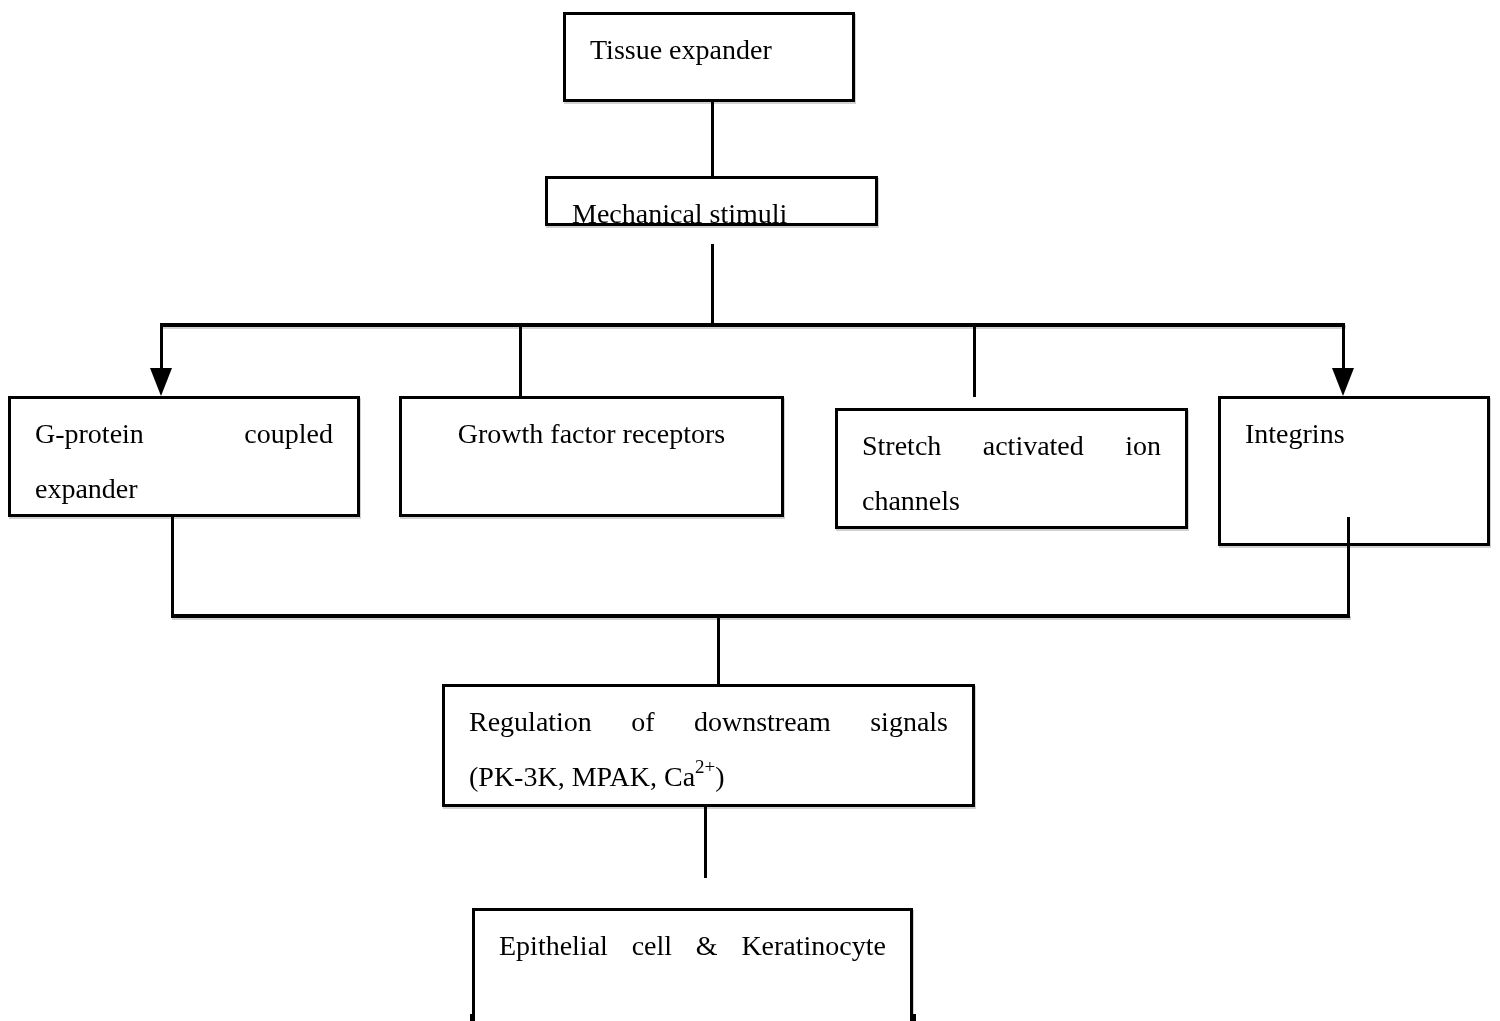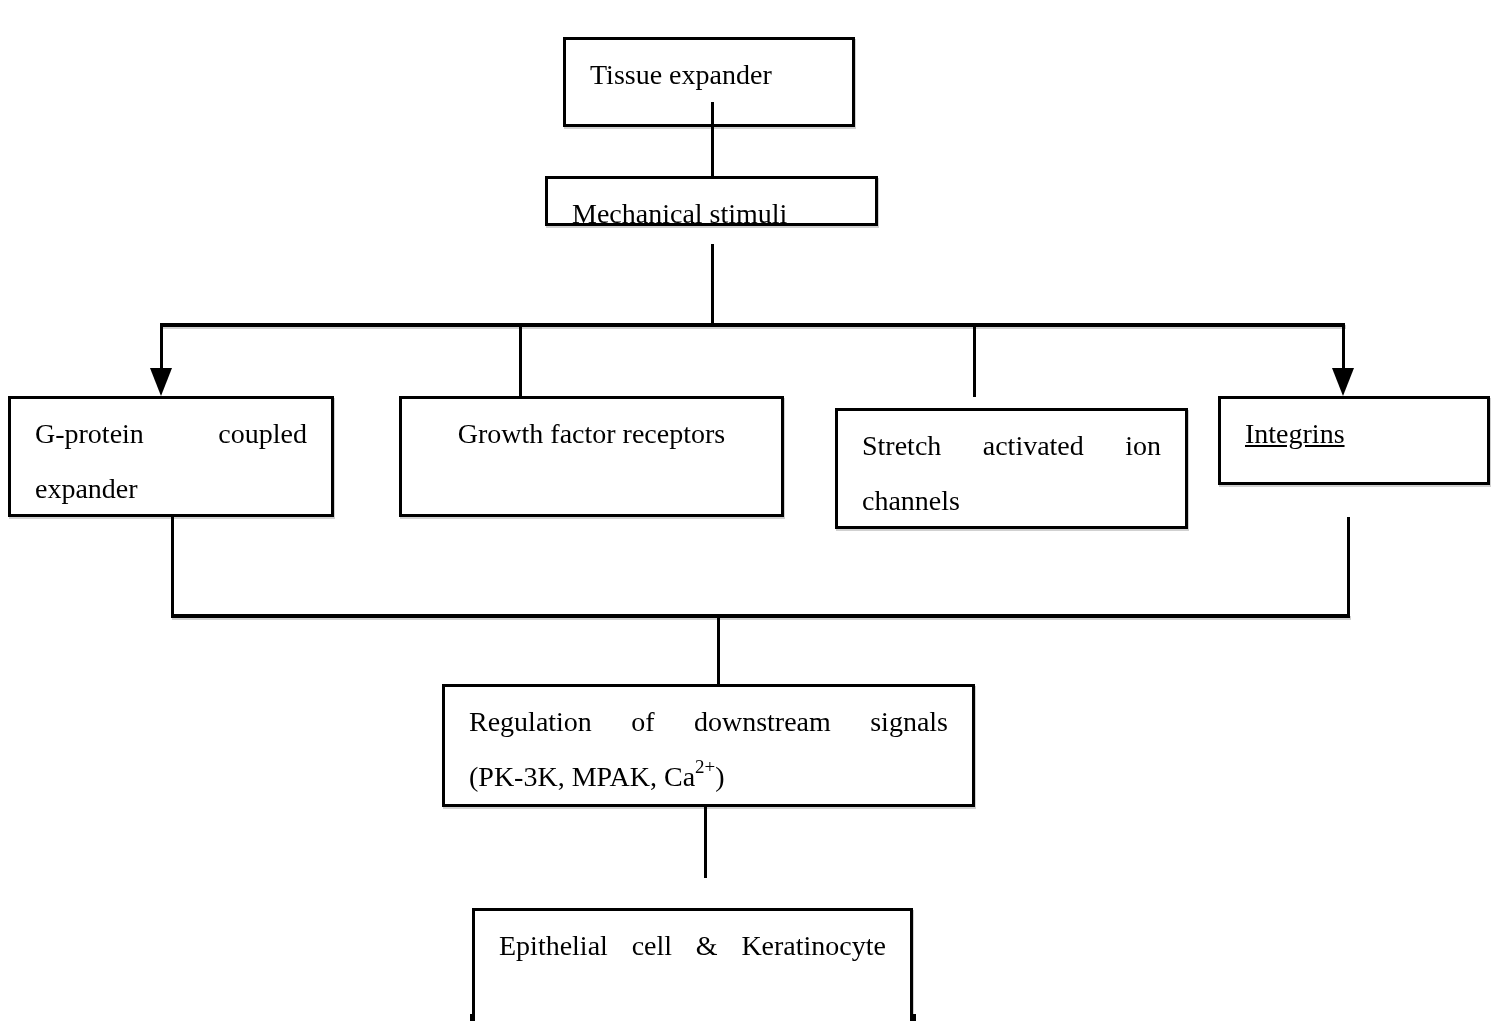--- a/index.html
+++ b/index.html
@@ -53,26 +53,26 @@
     line-height: 0;
   }
   .tick {
     position: absolute;
     width: 3px;
     height: 7px;
     background: #000000;
   }
 
   
-  #node-tissue      { left: 563px; top: 12px;  width: 292px; height: 90px; margin-top: 25px; }
+  #node-tissue      { left: 563px; top: 12px;  width: 292px; height: 90px; }
   #node-mechanical  { left: 545px; top: 176px; width: 333px; height: 50px; }
-  #node-gpcr        { left: 8px;   top: 396px; width: 326px; height: 121px; }
+  #node-gpcr        { left: 8px;   top: 396px; width: 352px; height: 121px; }
   #node-growth      { left: 399px; top: 396px; width: 385px; height: 121px; text-align: center; }
   #node-stretch     { left: 835px; top: 396px; width: 353px; height: 121px; margin-top: 12px; }
-  #node-integrins   { left: 1218px;top: 396px; width: 272px; height: 89px; text-decoration: underline; }
+  #node-integrins   { left: 1218px;top: 396px; width: 272px; height: 150px; }
   #node-regulation  { left: 442px; top: 684px; width: 533px; height: 123px; font-family: Liberation Serif, serif; }
   #node-prolif      { left: 472px; top: 908px; width: 441px; height: 164px; }
 </style>
 </head>
 <body>
 
 <div id="canvas">
 
   <div class="box" id="node-tissue">
     <span class="line-row">Tissue expander</span>

